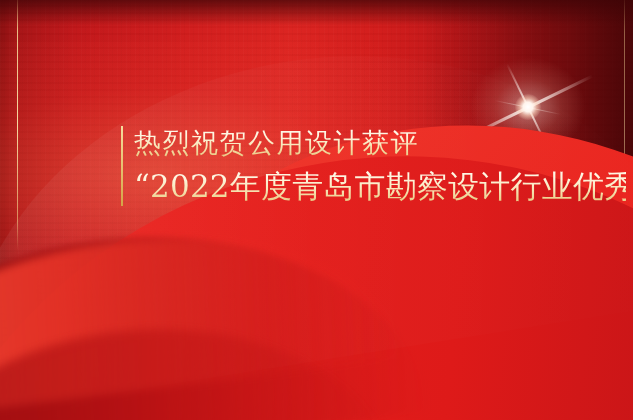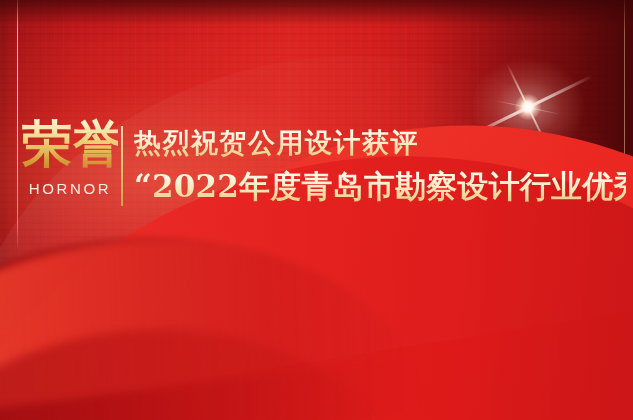--- a/index.html
+++ b/index.html
@@ -216,21 +216,21 @@
   }
 
   .headline {
     position: absolute;
     left: 134px;
     top: 126px;
     width: 492px;
   }
   .hl-line {
     font-family: "DejaVu Serif", "Liberation Serif", serif;
-    font-weight: 700;
+    font-weight: 400;
     white-space: nowrap;
     background: linear-gradient(180deg, #fffaee 0%, #fdf3d9 30%, #f7e4b2 55%, #eed храм 70%, #e9cd84 82%, #ddb466 100%);
     background: linear-gradient(180deg, #fffbf0 0%, #fdf4dc 32%, #f8e6b8 58%, #eed394 80%, #e2bc6e 100%);
     -webkit-background-clip: text;
     background-clip: text;
     color: transparent;
     -webkit-text-fill-color: transparent;
   }
   .hl-line.l1 {
     font-size: 27px;
@@ -269,24 +269,20 @@
 
   <div class="wave wave-right"></div>
   <div class="wave wave-main"></div>
   <div class="wave wave-shadow"></div>
   <div class="wave wave-dark"></div>
   <div class="wave wave-hl"></div>
   <div class="wave wave-low"></div>
 
   <div class="content">
 
-    <div class="honor-block">
-      <div class="honor-cn">荣誉</div>
-      <div class="honor-en">HORNOR</div>
-    </div>
 
     <div class="divider"></div>
 
     <div class="headline">
       <div class="hl-line l1">热烈祝贺公用设计获评</div>
       <div class="hl-line l2">“2022年度青岛市勘察设计行业优秀企业”等荣誉</div>
     </div>
 
   </div>
 </div>

